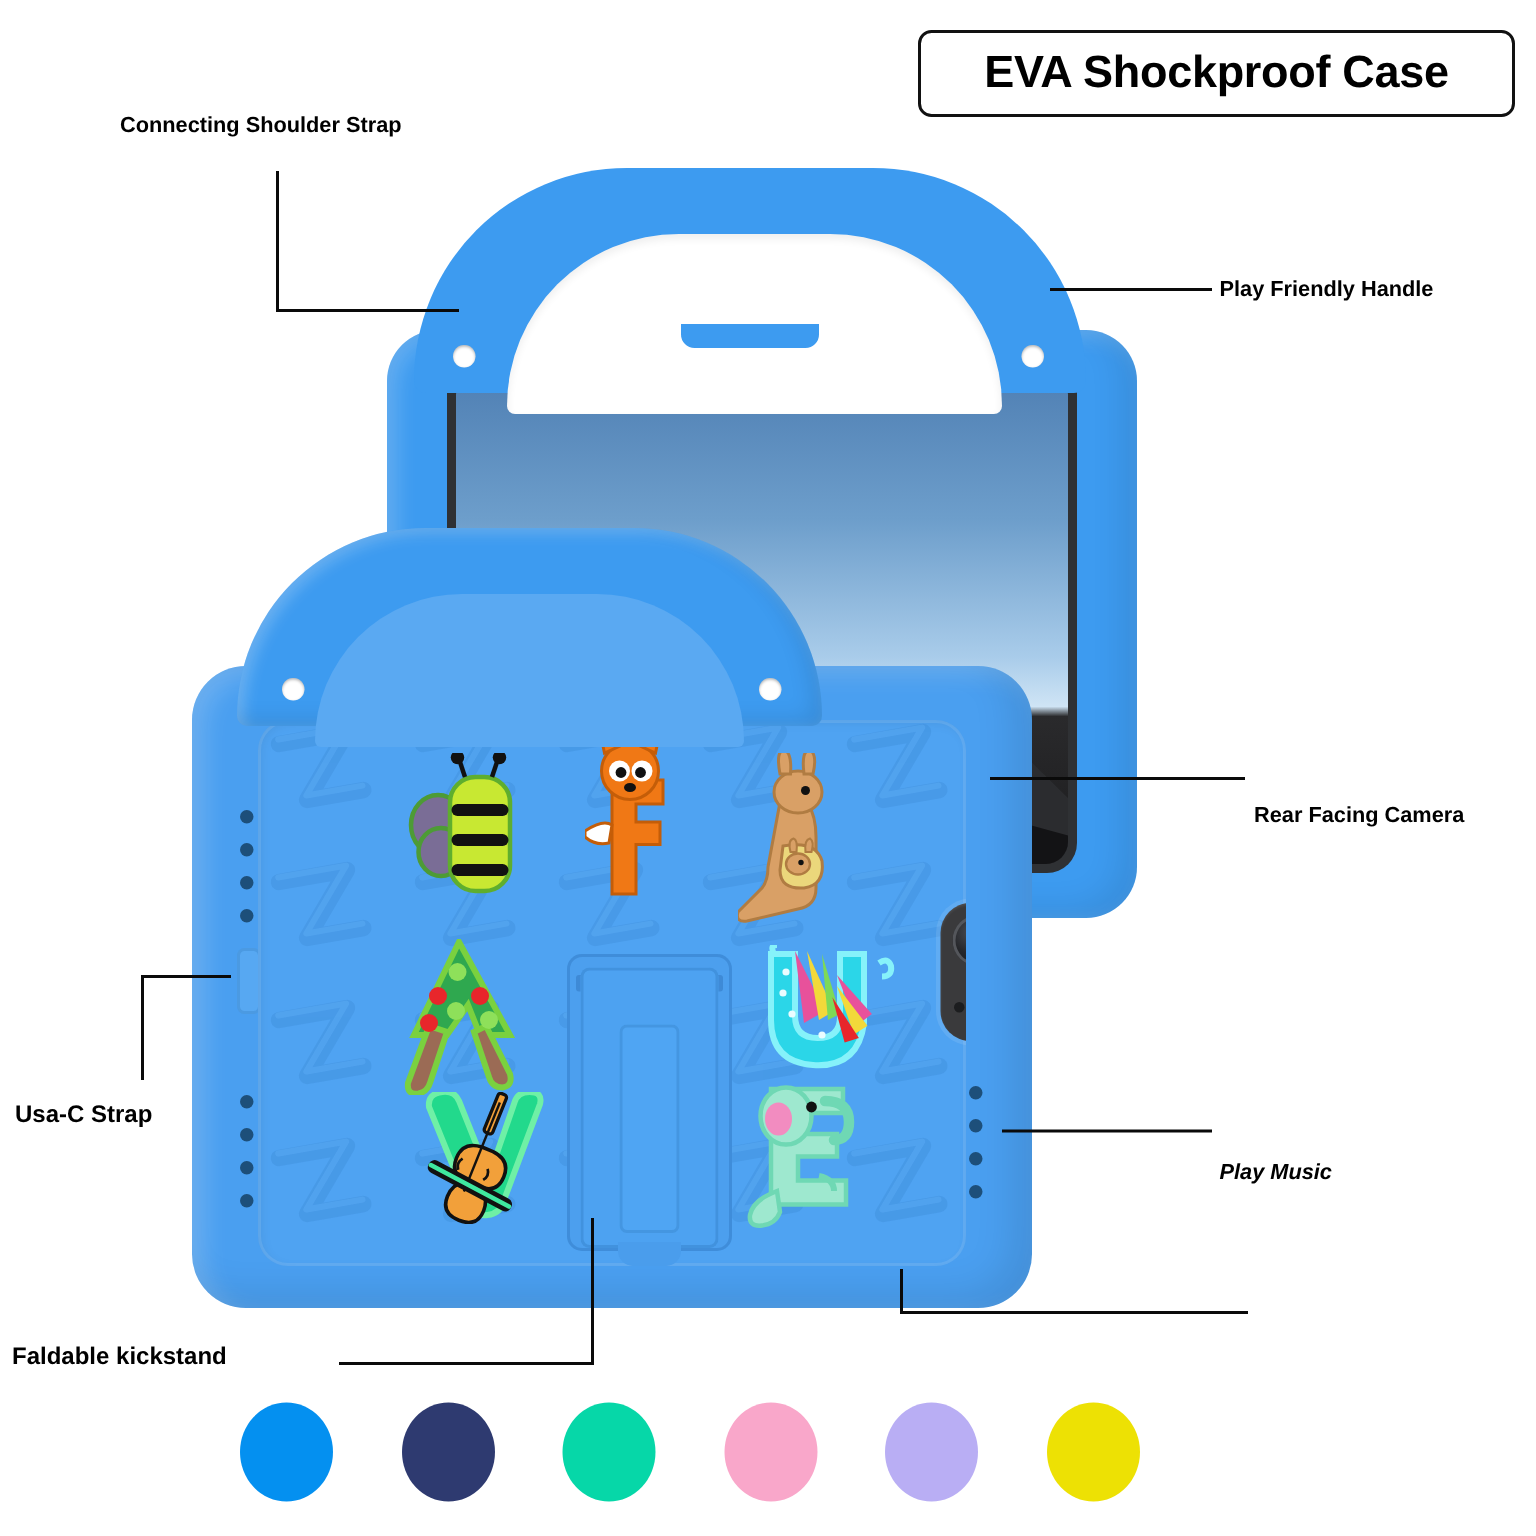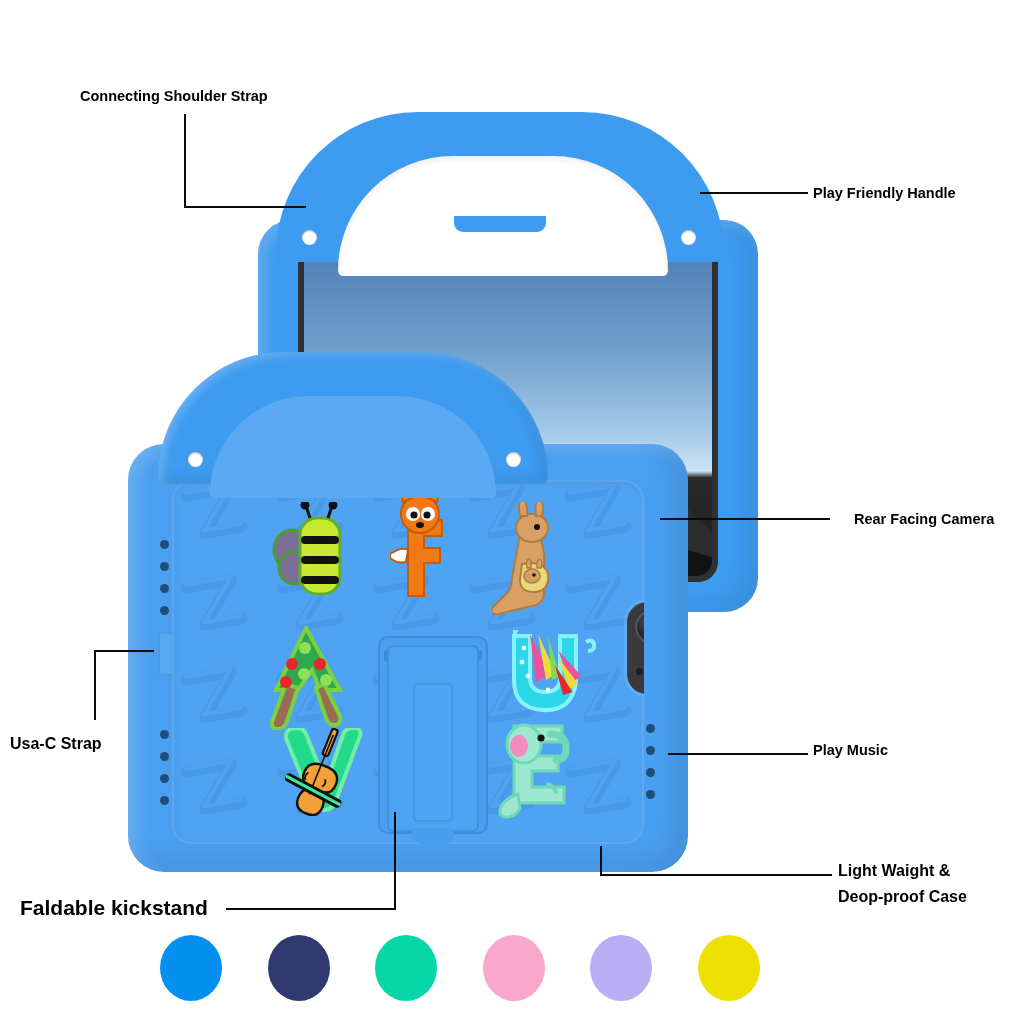--- a/index.html
+++ b/index.html
@@ -21,27 +21,27 @@
     box-sizing:border-box;
   }
   .title-badge span{
     font-size:30px;font-weight:bold;color:#000;letter-spacing:-0.2px;
     white-space:nowrap;
   }
 
   
   .callout{position:absolute;font-size:14.5px;font-weight:bold;color:#000;white-space:nowrap;}
   .callout.two-line{white-space:normal;line-height:1.62;}
-  .lbl-strap   {left:80px; top:88px;text-align:right;}
+  .lbl-strap   {left:80px; top:76px;text-align:right;}
   .lbl-handle  {left:813px;top:185px;}
-  .lbl-camera  {left:836px;top:511px;margin-left:18px;}
+  .lbl-camera  {left:836px;top:536px;}
   .lbl-usbc    {left:10px; top:735px;font-size:16px;}
-  .lbl-music   {left:813px;top:742px;}
+  .lbl-music   {left:813px;top:774px;font-style:italic;}
   .lbl-light   {left:838px;top:858px;font-size:16px;}
-  .lbl-kick    {left:20px;  top:896px;font-size:21px;}
+  .lbl-kick    {left:8px;  top:896px;font-size:16px;}
 
   
   .ln{position:absolute;background:#0a0a0a;}
   .ln.h{height:2px;}
   .ln.v{width:2px;}
 
   
   .art{position:absolute;left:0;top:0;width:1024px;height:1024px;}
 
   
@@ -361,30 +361,29 @@
   <div class="ln h" style="left:94px;top:650px;width:60px;"></div>
 
   <div class="ln h" style="left:668px;top:753px;width:140px;"></div>
 
   <div class="ln h" style="left:600px;top:874px;width:232px;"></div>
   <div class="ln v" style="left:600px;top:846px;height:30px;"></div>
 
   <div class="ln h" style="left:226px;top:908px;width:170px;"></div>
   <div class="ln v" style="left:394px;top:812px;height:98px;"></div>
 
+  <div class="title-badge">
+    <span>EVA Shockproof Case</span>
+  </div>
 
   <div class="callout lbl-strap">Connecting Shoulder Strap</div>
   <div class="callout lbl-handle">Play Friendly Handle</div>
   <div class="callout lbl-camera">Rear Facing Camera</div>
   <div class="callout lbl-usbc">Usa-C Strap</div>
   <div class="callout lbl-music">Play Music</div>
-  <div class="callout two-line lbl-light">
-    <div>Light Waight &amp;</div>
-    <div>Deop-proof Case</div>
-  </div>
   <div class="callout lbl-kick">Faldable kickstand</div>
 
   <div class="swatches">
     <div class="swatch" style="background: rgb(4, 144, 240);"></div>
     <div class="swatch" style="background: rgb(46, 58, 112);"></div>
     <div class="swatch" style="background: rgb(6, 215, 168);"></div>
     <div class="swatch" style="background: rgb(249, 167, 202);"></div>
     <div class="swatch" style="background: rgb(185, 174, 244);"></div>
     <div class="swatch" style="background: rgb(237, 225, 4);"></div>
   </div>

